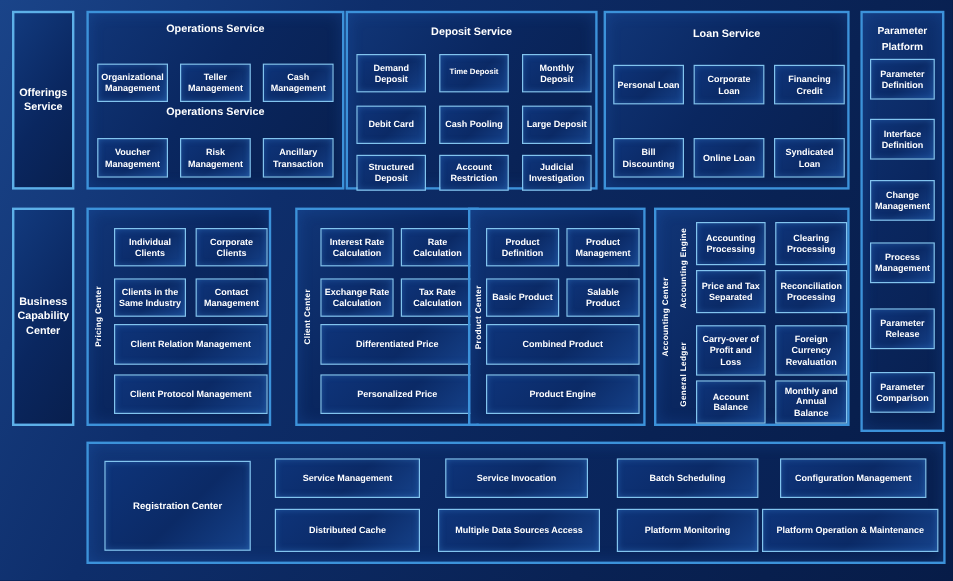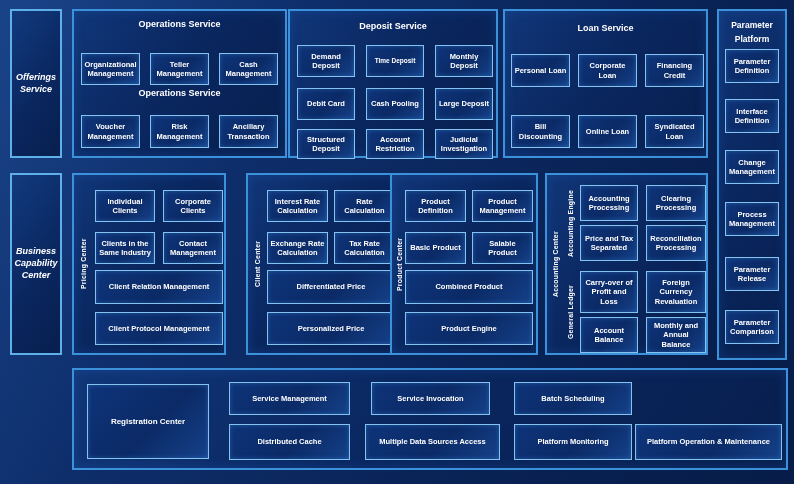--- a/index.html
+++ b/index.html
@@ -5,21 +5,21 @@
   html,body{margin:0;padding:0;background:#071a44;}
   body{width:794px;height:484px;overflow:hidden;font-family:"Liberation Sans",sans-serif;}
   .canvas{position:relative;width:794px;height:484px;
     background:linear-gradient(118deg,#1a4489 0%,#0e2e6b 30%,#092254 70%,#071c48 100%);}
   .panel{position:absolute;box-sizing:border-box;border:2px solid #3c92da;
     background:linear-gradient(125deg,#113678 0%,#0a2760 45%,#081f4e 100%);
     box-shadow:inset 0 0 12px rgba(40,120,220,.22);}
   .sidebox{position:absolute;box-sizing:border-box;border:2px solid #5db0e8;
     background:linear-gradient(125deg,#123a7e 0%,#0a2760 55%,#081f4e 100%);
     display:flex;align-items:center;justify-content:center;text-align:center;
-    color:#fff;font-weight:bold;font-size:9px;line-height:1.3;padding:3px;font-style:italic;}
+    color:#fff;font-weight:bold;font-size:9px;line-height:1.3;padding:3px;}
   .box{position:absolute;box-sizing:border-box;border:1px solid #82c4ef;
     background:linear-gradient(135deg,#0e347a 0%,#0b2a66 55%,#154189 100%);
     box-shadow:inset 0 0 5px rgba(70,150,230,.35);
     color:#fff;font-weight:bold;font-size:7.5px;line-height:1.25;
     display:flex;align-items:center;justify-content:center;text-align:center;padding:2px;}
   .box.small{font-size:6.5px;}
   .ptitle{position:absolute;left:0;right:0;text-align:center;color:#fff;
     font-weight:bold;font-size:9px;}
   .subtitle{position:absolute;left:0;right:0;text-align:center;color:#fff;
     font-weight:bold;font-size:9px;}
@@ -124,16 +124,17 @@
   </div>
 
   <div class="panel" style="left:72px;top:368px;width:716px;height:102px">
     <div class="box" style="left:13px;top:14px;width:122px;height:75px;font-size:8px">Registration Center</div>
     <div class="box" style="left:155px;top:12px;width:121px;height:33px">Service Management</div>
     <div class="box" style="left:155px;top:54px;width:121px;height:36px">Distributed Cache</div>
     <div class="box" style="left:297px;top:12px;width:119px;height:33px">Service Invocation</div>
     <div class="box" style="left:291px;top:54px;width:135px;height:36px">Multiple Data Sources Access</div>
     <div class="box" style="left:440px;top:12px;width:118px;height:33px">Batch Scheduling</div>
     <div class="box" style="left:440px;top:54px;width:118px;height:36px">Platform Monitoring</div>
+    <div class="box" style="left:576px;top:12px;width:122px;height:33px">Configuration Management</div>
     <div class="box" style="left:561px;top:54px;width:147px;height:36px">Platform Operation &amp; Maintenance</div>
   </div>
 
 </div>
 
 </body></html>

